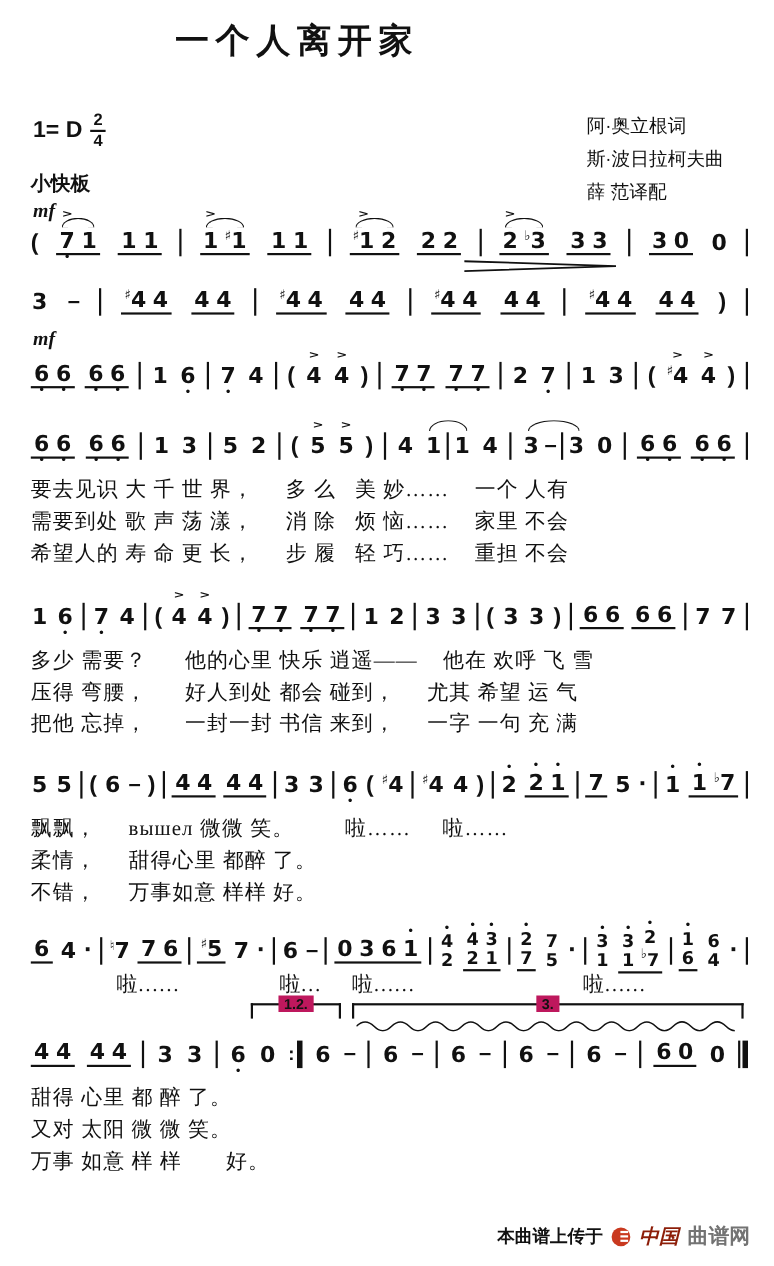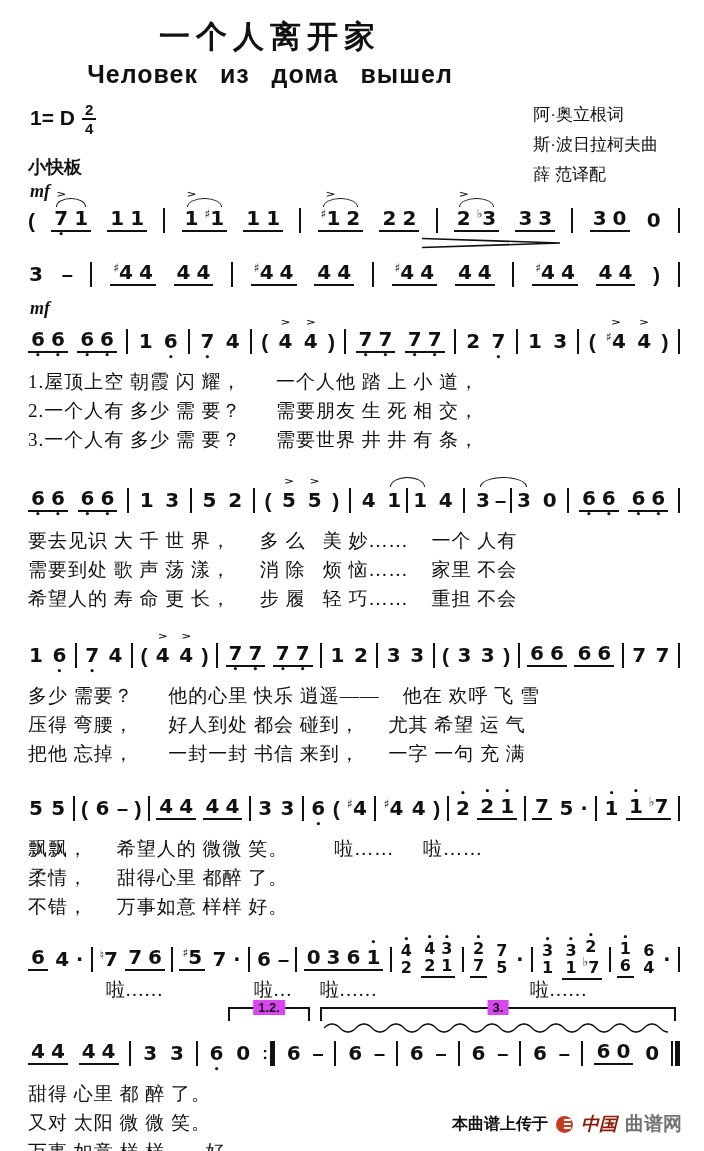--- a/index.html
+++ b/index.html
@@ -62,40 +62,39 @@
   .la-row{position:relative;height:26px;font-family:"Liberation Serif","DejaVu Serif",serif;
           font-size:19px;}
   .la-row span{position:absolute;top:0;}
   .la1{left:78px;} .la2{left:226px;} .la3{left:292px;} .la4{left:502px;}
 
   
   .volta-row{position:relative;height:30px;}
   .volta{position:absolute;top:4px;height:12px;border-top:2px solid #111;
          border-left:2px solid #111;border-right:2px solid #111;}
   .volta .vlabel{position:absolute;top:-9px;left:50%;transform:translateX(-50%);
-         background:#d946ef;padding:0 5px;font-size:13px;font-weight:bold;}
+         background:#be185d;padding:0 5px;font-size:13px;font-weight:bold;}
   .v1{left:200px;width:78px;}
   .v2{left:292px;width:352px;}
   .wavy{position:absolute;left:296px;top:18px;}
   .site-footer{position:absolute;right:22px;bottom:14px;display:flex;align-items:center;
                column-gap:8px;font-size:16px;font-weight:bold;margin-top:23px;}
   .logo-disc{width:17px;height:17px;border-radius:50%;background:#c9391f;position:relative;display:inline-block;}
   .logo-disc i{position:absolute;left:8px;right:2px;height:2px;background:#fff;}
   .logo-disc i:nth-child(1){top:3px;} .logo-disc i:nth-child(2){top:7px;} .logo-disc i:nth-child(3){top:11px;}
   .site-cn{color:#8c1d08;font-size:18px;font-style:italic;}
   .site-qp{color:#737373;font-size:19px;}
 </style>
 </head>
 <body>
 
 <div class="page">
 
   <div class="header">
     <div class="title-cn">一个人离开家</div>
-    <div class="title-ru">Человек из дома вышел</div>
   </div>
 
   <div class="key-sig">
     <span>1= D</span><span class="frac"><span class="ftop">2</span><span class="fbot">4</span></span>
   </div>
 
   <div class="credits">
     <div>阿·奥立根词</div>
     <div>斯·波日拉柯夫曲</div>
     <div>薛 范译配</div>
@@ -238,25 +237,20 @@
           <span class="nt"><span class="dg">3</span></span>
           <span class="bar"></span>
           <span class="par">(</span>
           <span class="nt"><span class="acc">♯</span><span class="dg">4</span><span class="am">&gt;</span></span>
           <span class="nt"><span class="dg">4</span><span class="am">&gt;</span></span>
           <span class="par">)</span>
           <span class="bar"></span>
         </div>
       </div>
 
-    <div class="lyr-block">
-      <div class="lyr">1.屋顶上空 朝霞 闪 耀，      一个人他 踏 上 小 道，</div>
-      <div class="lyr">2.一个人有 多少 需 要？      需要朋友 生 死 相 交，</div>
-      <div class="lyr">3.一个人有 多少 需 要？      需要世界 井 井 有 条，</div>
-    </div>
 
     <div id="slot-line-3" style="margin-top:28px">
         <div class="mline">
           <span class="grp u">
             <span class="nt"><span class="dg">6</span><span class="ld">•</span></span>
             <span class="nt"><span class="dg">6</span><span class="ld">•</span></span>
           </span>
           <span class="grp u">
             <span class="nt"><span class="dg">6</span><span class="ld">•</span></span>
             <span class="nt"><span class="dg">6</span><span class="ld">•</span></span>
@@ -403,21 +397,21 @@
           <span class="bar"></span>
           <span class="nt"><span class="dg">1</span><span class="hd">•</span></span>
           <span class="grp u">
             <span class="nt"><span class="dg">1</span><span class="hd">•</span></span>
             <span class="nt"><span class="acc">♭</span><span class="dg">7</span></span>
           </span>
           <span class="bar"></span>
         </div>
       </div>
     <div class="lyr-block">
-      <div class="lyr">飘飘，     希望人的 微微 笑。        啦……     啦……</div>
+      <div class="lyr">飘飘，     вышел 微微 笑。        啦……     啦……</div>
       <div class="lyr">柔情，     甜得心里 都醉 了。</div>
       <div class="lyr">不错，     万事如意 样样 好。</div>
     </div>
 
     <div id="slot-line-6" style="margin-top:20px">
         <div class="mline">
           <span class="grp u">
             <span class="nt"><span class="dg">6</span></span>
           </span>
           <span class="nt"><span class="dg">4</span></span>

